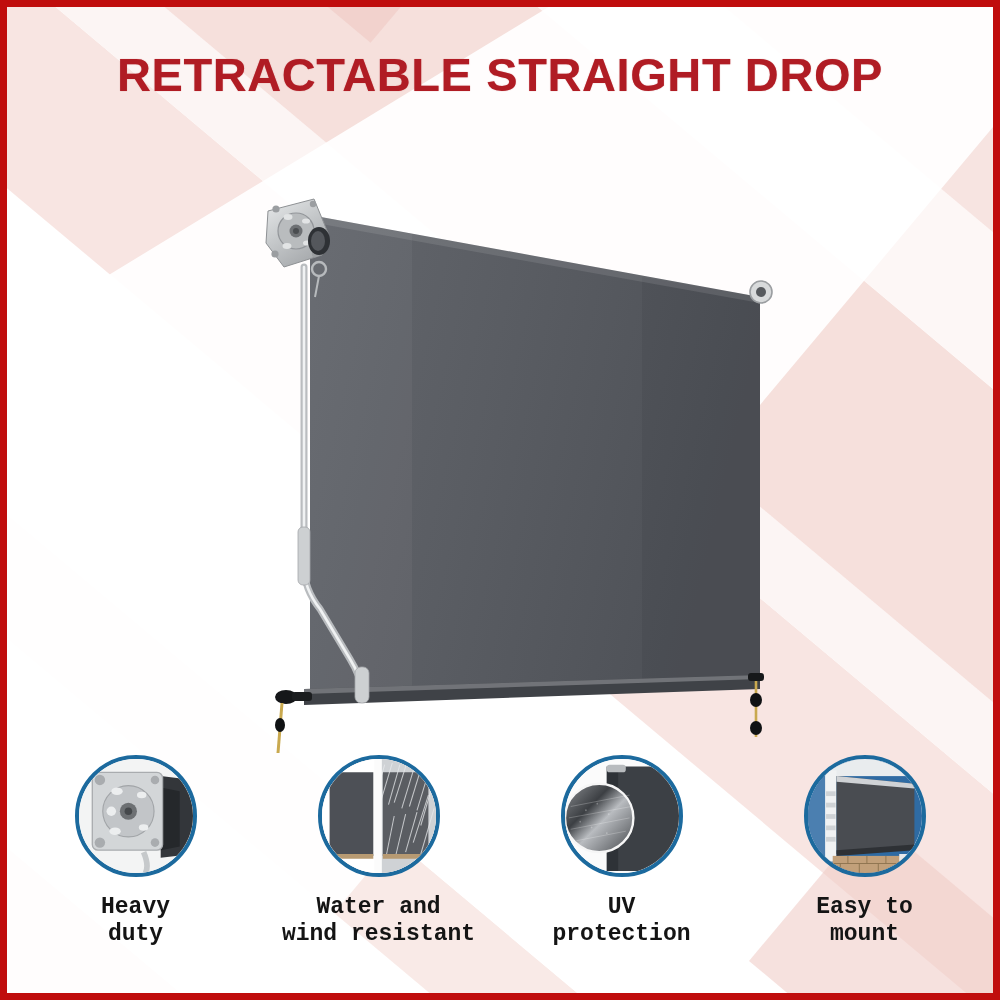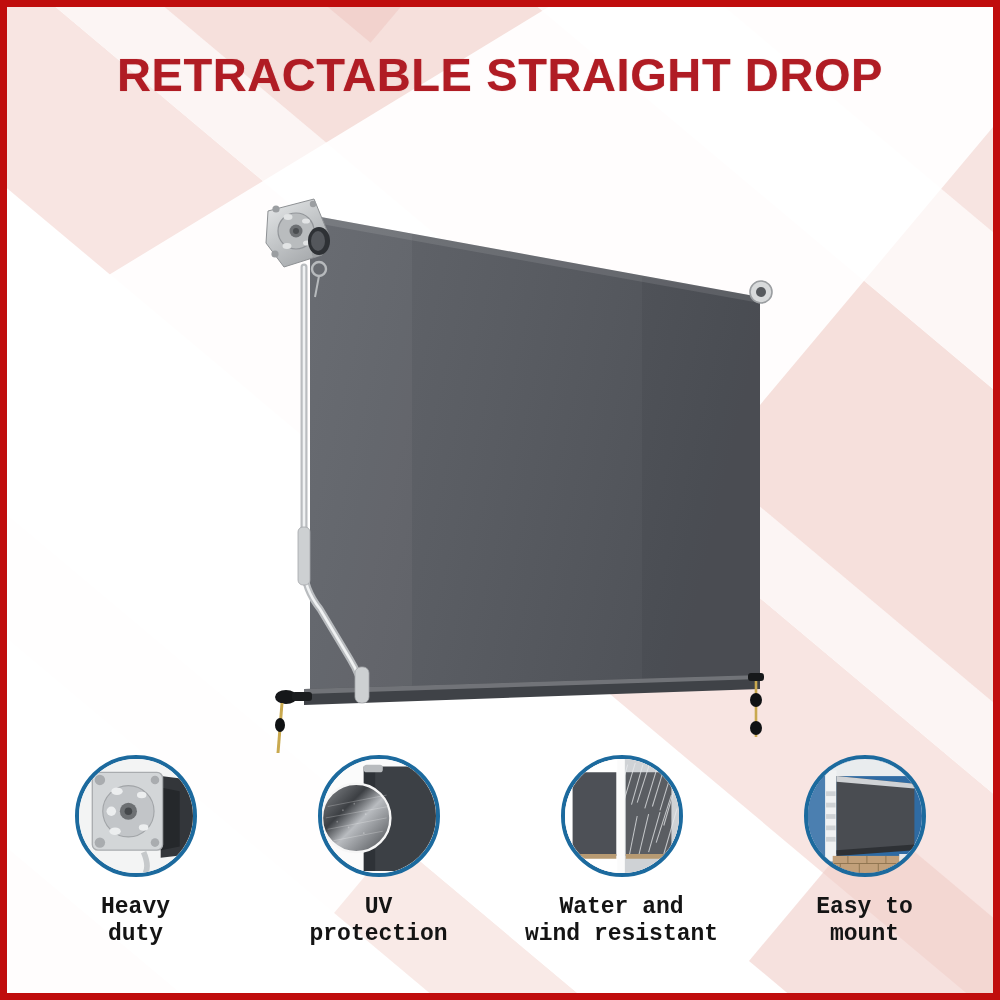--- a/index.html
+++ b/index.html
@@ -248,20 +248,55 @@
             <path d="M68 98 q6 14 2 22" stroke="#c6c9cb" stroke-width="6" fill="none"></path>
           </svg>
         </div>
         <div class="feature-label">Heavy
 duty</div>
       </div>
 
       <div class="feature">
         <div class="badge-circle">
           <svg viewBox="0 0 120 120">
+            <rect width="120" height="120" fill="#f1e7e6"></rect>
+
+            <rect x="0" y="0" width="58" height="120" fill="#ffffff"></rect>
+            <polygon points="8,14 54,14 54,102 8,102" fill="#4d5056"></polygon>
+            <rect x="8" y="100" width="46" height="5" fill="#b79a72"></rect>
+
+            <rect x="62" y="0" width="58" height="120" fill="#cfd2d5"></rect>
+            <polygon points="64,14 112,14 112,102 64,102" fill="#5a5d62"></polygon>
+            <rect x="64" y="100" width="48" height="5" fill="#b79a72"></rect>
+            <g stroke="#e8eaec" stroke-width="1.1" opacity="0.75">
+              <line x1="66" y1="6" x2="56" y2="40"></line>
+              <line x1="74" y1="4" x2="62" y2="44"></line>
+              <line x1="82" y1="6" x2="70" y2="48"></line>
+              <line x1="90" y1="2" x2="76" y2="46"></line>
+              <line x1="98" y1="6" x2="84" y2="52"></line>
+              <line x1="106" y1="4" x2="92" y2="50"></line>
+              <line x1="114" y1="8" x2="100" y2="54"></line>
+              <line x1="118" y1="22" x2="104" y2="70"></line>
+              <line x1="112" y1="38" x2="96" y2="88"></line>
+              <line x1="118" y1="52" x2="104" y2="100"></line>
+              <line x1="100" y1="56" x2="88" y2="98"></line>
+              <line x1="88" y1="58" x2="78" y2="100"></line>
+              <line x1="76" y1="60" x2="68" y2="100"></line>
+            </g>
+
+            <rect x="55" y="0" width="8" height="120" fill="#fbfbfb"></rect>
+          </svg>
+        </div>
+        <div class="feature-label">Water and
+wind resistant</div>
+      </div>
+
+      <div class="feature">
+        <div class="badge-circle">
+          <svg viewBox="0 0 120 120">
             <defs>
               <linearGradient id="weave" x1="0" y1="0" x2="1" y2="1">
                 <stop offset="0" stop-color="#8d9094"></stop>
                 <stop offset="0.35" stop-color="#3c3f43"></stop>
                 <stop offset="0.55" stop-color="#b9bcc0"></stop>
                 <stop offset="1" stop-color="#45484c"></stop>
               </linearGradient>
             </defs>
             <rect width="120" height="120" fill="#fbfbfb"></rect>
             <polygon points="44,8 120,8 120,118 44,118" fill="#3c4045"></polygon>
@@ -284,55 +319,20 @@
             </g>
           </svg>
         </div>
         <div class="feature-label">UV
 protection</div>
       </div>
 
       <div class="feature">
         <div class="badge-circle">
           <svg viewBox="0 0 120 120">
-            <rect width="120" height="120" fill="#f1e7e6"></rect>
-
-            <rect x="0" y="0" width="58" height="120" fill="#ffffff"></rect>
-            <polygon points="8,14 54,14 54,102 8,102" fill="#4d5056"></polygon>
-            <rect x="8" y="100" width="46" height="5" fill="#b79a72"></rect>
-
-            <rect x="62" y="0" width="58" height="120" fill="#cfd2d5"></rect>
-            <polygon points="64,14 112,14 112,102 64,102" fill="#5a5d62"></polygon>
-            <rect x="64" y="100" width="48" height="5" fill="#b79a72"></rect>
-            <g stroke="#e8eaec" stroke-width="1.1" opacity="0.75">
-              <line x1="66" y1="6" x2="56" y2="40"></line>
-              <line x1="74" y1="4" x2="62" y2="44"></line>
-              <line x1="82" y1="6" x2="70" y2="48"></line>
-              <line x1="90" y1="2" x2="76" y2="46"></line>
-              <line x1="98" y1="6" x2="84" y2="52"></line>
-              <line x1="106" y1="4" x2="92" y2="50"></line>
-              <line x1="114" y1="8" x2="100" y2="54"></line>
-              <line x1="118" y1="22" x2="104" y2="70"></line>
-              <line x1="112" y1="38" x2="96" y2="88"></line>
-              <line x1="118" y1="52" x2="104" y2="100"></line>
-              <line x1="100" y1="56" x2="88" y2="98"></line>
-              <line x1="88" y1="58" x2="78" y2="100"></line>
-              <line x1="76" y1="60" x2="68" y2="100"></line>
-            </g>
-
-            <rect x="55" y="0" width="8" height="120" fill="#fbfbfb"></rect>
-          </svg>
-        </div>
-        <div class="feature-label">Water and
-wind resistant</div>
-      </div>
-
-      <div class="feature">
-        <div class="badge-circle">
-          <svg viewBox="0 0 120 120">
             <rect width="120" height="120" fill="#2f6ba3"></rect>
             <rect x="0" y="0" width="120" height="18" fill="#e9ecee"></rect>
             <rect x="0" y="0" width="22" height="120" fill="#4b7fb0"></rect>
             <rect x="18" y="12" width="12" height="96" fill="#f0f2f3"></rect>
             <g fill="#cfd3d6">
               <rect x="19" y="34" width="10" height="5"></rect>
               <rect x="19" y="46" width="10" height="5"></rect>
               <rect x="19" y="58" width="10" height="5"></rect>
               <rect x="19" y="70" width="10" height="5"></rect>
               <rect x="19" y="82" width="10" height="5"></rect>

